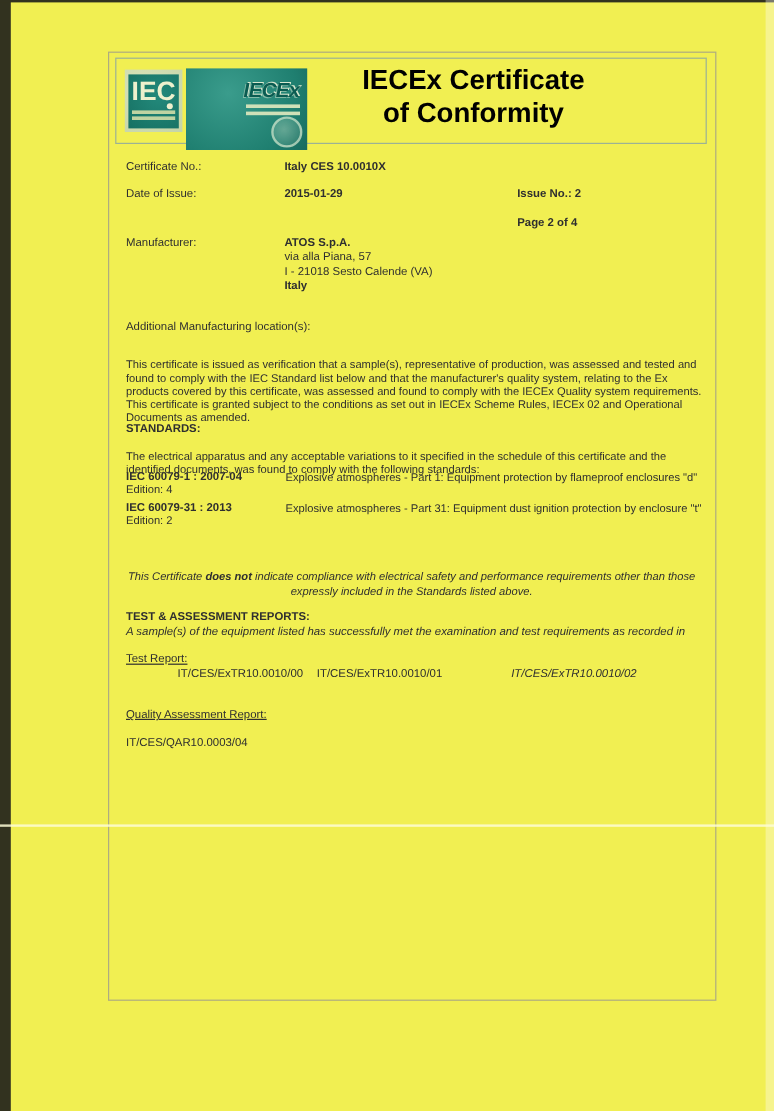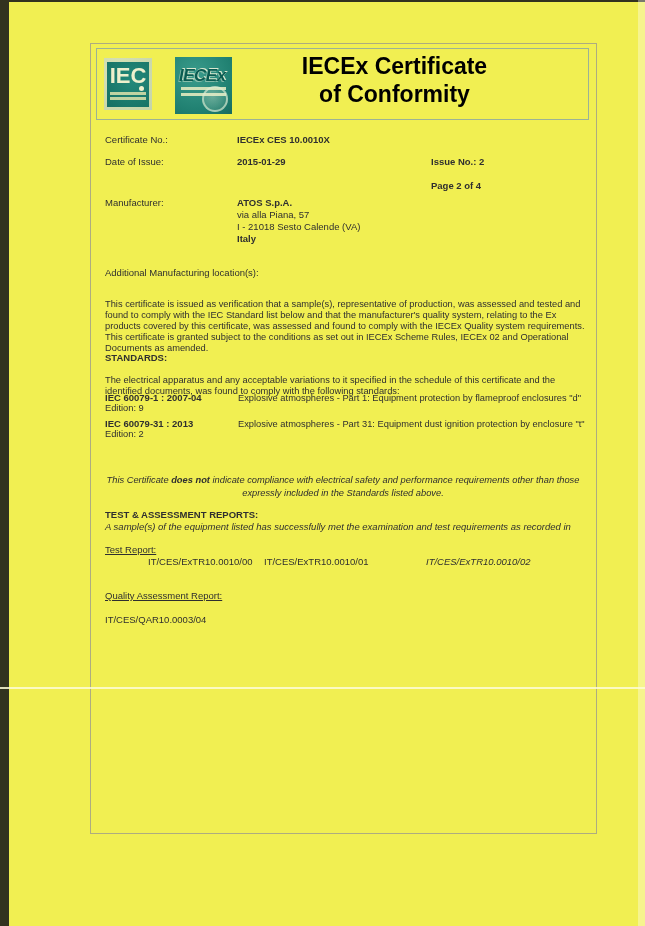--- a/index.html
+++ b/index.html
@@ -42,23 +42,24 @@
     font-weight:bold;font-size:22px;line-height:28px;
     color:#eef0cd;letter-spacing:0;
   }
   .iec-dot{
     position:absolute;right:5px;top:24px;width:5px;height:5px;border-radius:50%;
     background:#eef0cd;
   }
   .iec-lines i{display:block;height:3px;background:#bfd3a2;margin:2px 3px 0 3px;}
   
   .logo-iecex{
-    position:absolute;left:78px;top:8px;width:57px;height:57px;
+    position:absolute;left:58px;top:8px;width:57px;height:68px;
     background:radial-gradient(circle at 35% 30%, #3a9c8c, #1f7f70 70%, #186a5e);
     overflow:hidden;
+    padding-left:44px;
   }
   .iecex-text{
     display:block;margin:10px 0 0 4px;
     font-style:italic;font-weight:bold;font-size:17px;line-height:17px;
     color:#0a5c52;text-shadow:1px -1px 0 #d9e8cf, -1px 1px 0 rgba(217,232,207,0.5);
     letter-spacing:-0.5px;
   }
   .iecex-lines i{display:block;height:3px;background:#cfe0b8;margin:3px 6px 0 6px;}
   .iecex-globe{
     position:absolute;right:4px;bottom:2px;width:22px;height:22px;border-radius:50%;
@@ -118,21 +119,21 @@
           </div>
         <span class="iecex-globe"></span>
       </div>
       <div class="doc-title">
         <div>IECEx Certificate</div>
         <div>of Conformity</div>
       </div>
     </div>
 
     <div class="abs t lblcol" style="top:90px;">Certificate No.:</div>
-    <div class="abs t sb valcol" style="top:90px;">IECEx CES 10.0010X</div>
+    <div class="abs t sb valcol" style="top:90px;">Italy CES 10.0010X</div>
 
     <div class="abs t lblcol" style="top:112px;">Date of Issue:</div>
     <div class="abs t b valcol" style="top:112px;">2015-01-29</div>
     <div class="abs t sb rightcol" style="top:112px;">Issue No.: 2</div>
 
     <div class="abs t sb rightcol" style="top:136px;">Page 2 of 4</div>
 
     <div class="abs t lblcol" style="top:153px;">Manufacturer:</div>
     <div class="abs valcol" style="top:153px;">
       <div class="t b">ATOS S.p.A.</div>
@@ -145,21 +146,21 @@
 
     <div class="abs para lblcol" style="top:243px;width:486px;">This certificate is issued as verification that a sample(s), representative of production, was assessed and tested and found to comply with the IEC Standard list below and that the manufacturer's quality system, relating to the Ex products covered by this certificate, was assessed and found to comply with the IECEx Quality system requirements. This certificate is granted subject to the conditions as set out in IECEx Scheme Rules, IECEx 02 and Operational Documents as amended.</div>
 
     <div class="abs t b lblcol" style="top:308px;">STANDARDS:</div>
     <div class="abs para lblcol" style="top:319px;width:486px;">The electrical apparatus and any acceptable variations to it specified in the schedule of this certificate and the identified documents, was found to comply with the following standards:</div>
 
     <div class="abs lblcol" style="top:348px;width:486px;">
       <div class="std-row">
         <div class="std-left">
           <div class="std-code">IEC 60079-1 : 2007-04</div>
-          <div class="std-ed">Edition: 9</div>
+          <div class="std-ed">Edition: 4</div>
         </div>
         <div class="std-desc">Explosive atmospheres - Part 1: Equipment protection by flameproof enclosures "d"</div>
       </div>
       <div class="std-row">
         <div class="std-left">
           <div class="std-code">IEC 60079-31 : 2013</div>
           <div class="std-ed">Edition: 2</div>
         </div>
         <div class="std-desc">Explosive atmospheres - Part 31: Equipment dust ignition protection by enclosure "t"</div>
       </div>

